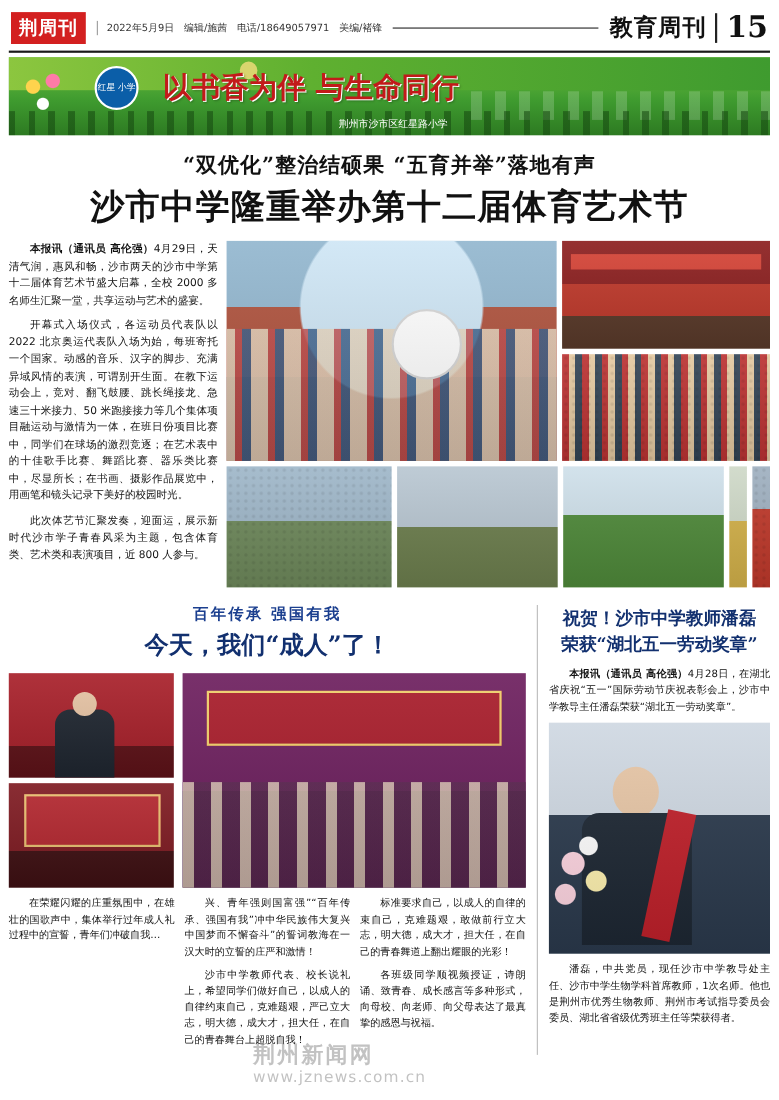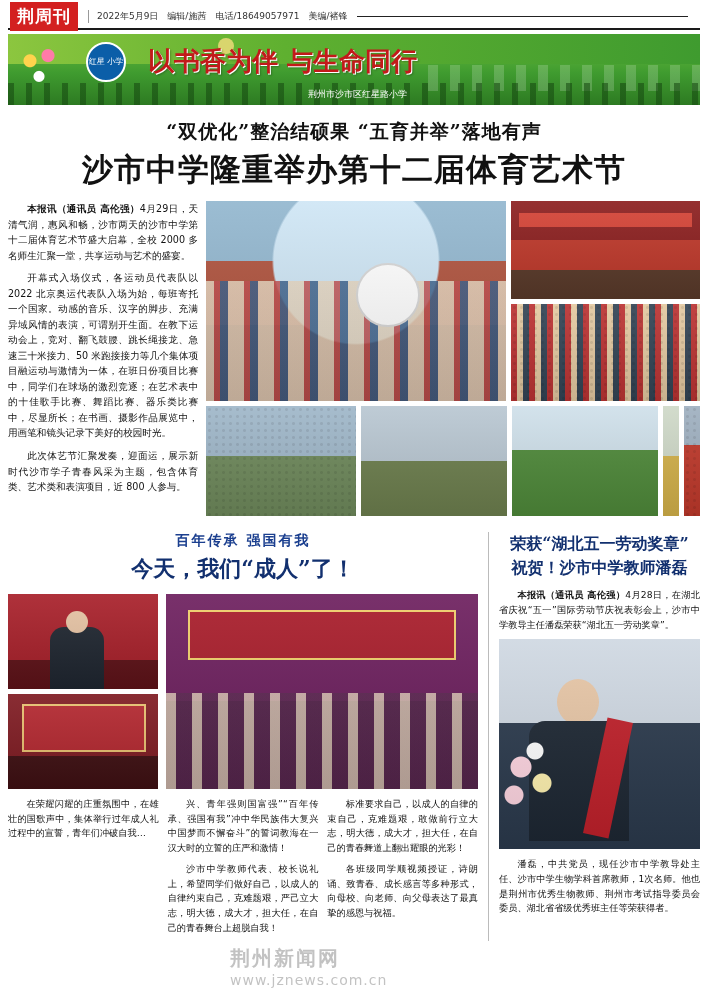--- a/index.html
+++ b/index.html
@@ -1,20 +1,20 @@
 <!DOCTYPE html>
 <html><head>
 <meta charset="utf-8">
 <style>
   html,body{margin:0;padding:0;background:#fff;}
   body{width:708px;height:1000px;font-family:"DejaVu Sans","Liberation Sans",sans-serif;color:#111;overflow:hidden;position:relative;}
   .page{width:708px;height:1000px;position:relative;padding:0;box-sizing:border-box;}
 
   
-  .masthead{display:flex;align-items:center;padding:8px 10px 4px 10px;box-sizing:border-box;height:28px;justify-content:space-between;}
+  .masthead{display:flex;align-items:center;padding:8px 10px 4px 10px;box-sizing:border-box;height:46px;justify-content:space-between;}
   .logo-box{background:#d32020;color:#fff;font-weight:bold;font-size:17px;letter-spacing:1px;padding:3px 7px;font-family:"DejaVu Serif","Liberation Serif",serif;}
   .mast-meta{display:flex;align-items:center;font-size:9px;color:#333;margin-left:10px;gap:9px;border-left:1px solid #999;padding-left:8px;white-space:nowrap;}
   .mast-rule{flex:1;height:1px;background:#222;margin:0 10px;}
   .mast-right{display:flex;align-items:center;gap:8px;}
   .mast-title{font-family:"DejaVu Serif","Liberation Serif",serif;font-weight:bold;font-size:21px;letter-spacing:1px;}
   .mast-pageno{font-family:"DejaVu Serif","Liberation Serif",serif;font-weight:bold;font-size:27px;border-left:2px solid #222;padding-left:8px;line-height:1;}
 
   .hr-thick{height:2px;background:#1a1a1a;margin:0 8px;}
 
   
@@ -112,20 +112,24 @@
 
   <div class="masthead">
     <div class="logo-box">荆周刊</div>
     <div class="mast-meta">
       <span>2022年5月9日</span>
       <span>编辑/施茜</span>
       <span>电话/18649057971</span>
       <span>美编/褚锋</span>
     </div>
     <div class="mast-rule"></div>
+    <div class="mast-right">
+      <div class="mast-title">教育周刊</div>
+      <div class="mast-pageno">15</div>
+    </div>
   </div>
   <div class="hr-thick"></div>
 
   <div class="banner">
     <div class="sky"></div>
     <div class="sun"></div>
     <div class="banner-left-flower"></div>
     <div class="skyline"></div>
     <div class="silhouette"></div>
     <div class="banner-seal">红星
@@ -204,22 +208,22 @@
           <p>沙市中学教师代表、校长说礼上，希望同学们做好自己，以成人的自律约束自己，克难题艰，严己立大志，明大德，成大才，担大任，在自己的青春舞台上超脱自我！</p>
         </div>
         <div class="c">
           <p>标准要求自己，以成人的自律的束自己，克难题艰，敢做前行立大志，明大德，成大才，担大任，在自己的青春舞道上翻出耀眼的光彩！</p>
           <p>各班级同学顺视频授证，诗朗诵、致青春、成长感言等多种形式，向母校、向老师、向父母表达了最真挚的感恩与祝福。</p>
         </div>
       </div>
     </div>
 
     <div class="lower-right">
+      <div class="sec-title2">祝贺！沙市中学教师潘磊</div>
       <div class="sec-title2">荣获“湖北五一劳动奖章”</div>
-      <div class="sec-title2">祝贺！沙市中学教师潘磊</div>
 
       <div class="right-body">
         <p><span class="byline">本报讯（通讯员  高伦强）</span><span>4月28日，在湖北省庆祝“五一”国际劳动节庆祝表彰会上，沙市中学教导主任潘磊荣获“湖北五一劳动奖章”。</span></p>
       </div>
 
       <div class="ph p-portrait">
         <div class="face"></div>
         <div class="suit"></div>
         <div class="sash"></div>
         <div class="flowers"></div>

